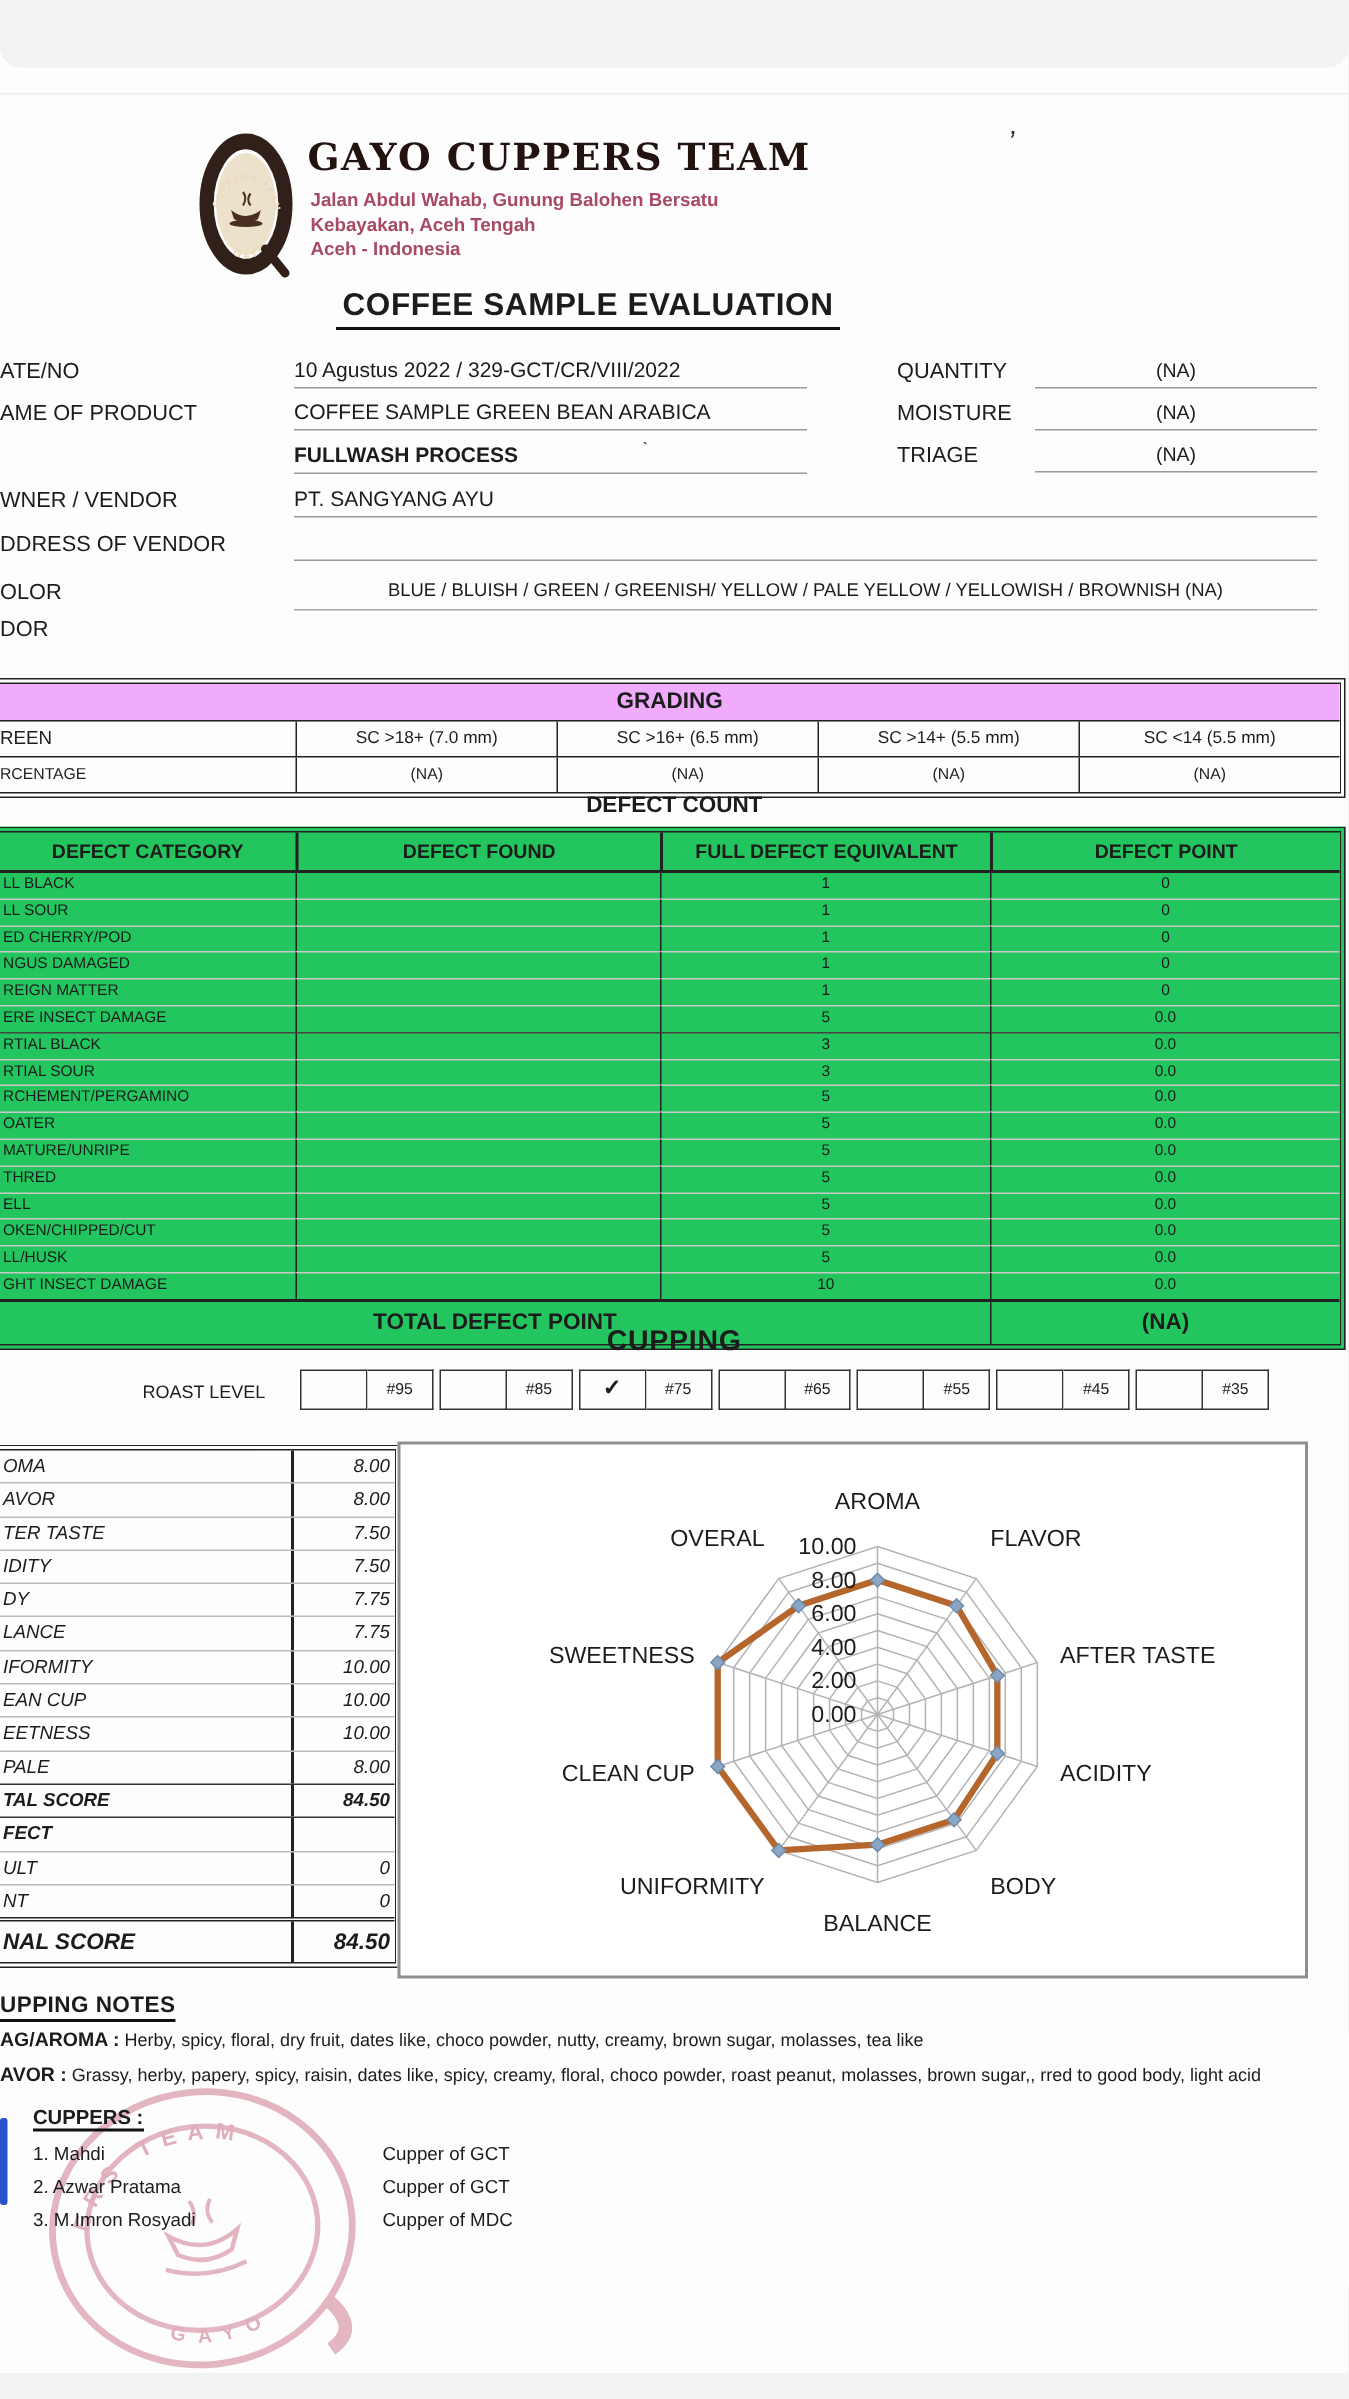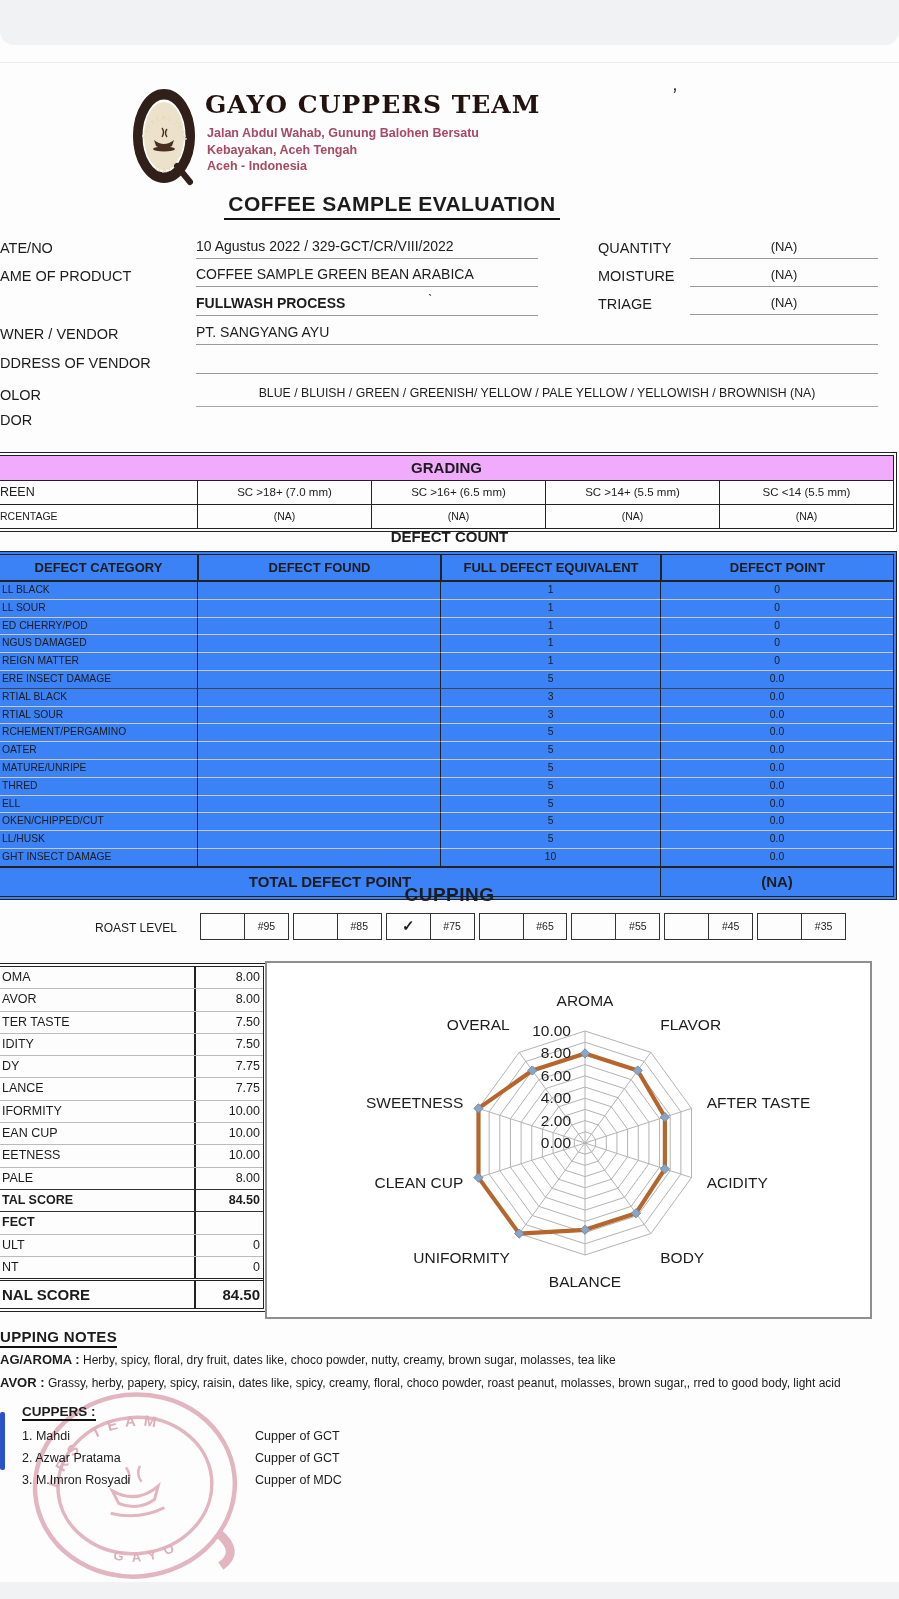--- a/index.html
+++ b/index.html
@@ -30,21 +30,21 @@
   #grading{position:absolute;left:0;top:452px;width:893px;border:4px double #222;border-left:none;background:#fdfdfd;}
   #grading-caption{height:24px;line-height:24px;text-align:center;font-weight:bold;font-size:15px;border-bottom:1.5px solid #222;background:#f0abfc;}
   .grow{display:grid;grid-template-columns:197px 1fr 1fr 1fr 1fr;}
   .grow > div{height:23px;line-height:23px;text-align:center;font-size:11.5px;border-left:1.5px solid #222;}
   .grow > div:first-child{border-left:none;text-align:left;font-size:12.5px;}
   .grow.second{border-top:1.5px solid #222;}
   .grow.second > div{font-size:10.5px;}
 
   #defect-title{position:absolute;left:0;top:528px;width:899px;text-align:center;font-weight:bold;font-size:15px;}
   
-  #defects{position:absolute;left:0;top:551px;width:893px;border:4px double #222;border-left:none;background:#3b82f6;}
+  #defects{position:absolute;left:0;top:551px;width:893px;border:4px double #222;border-left:none;background:#22c55e;}
   .dgrid{display:grid;grid-template-columns:197px 243px 220px 1fr;}
   #defect-head > div{height:25px;line-height:25px;font-weight:bold;font-size:13px;text-align:center;border-left:2px solid #222;border-bottom:2px solid #222;}
   #defect-head > div:first-child{border-left:none;}
   .drow > div{height:16.8px;line-height:16.8px;font-size:10.3px;border-left:1.5px solid #222;border-top:1px solid #c9c9c9;}
   .drow > div:first-child{border-left:none;padding-left:2px;}
   .drow > div.num{text-align:center;}
   .drow.first > div{border-top:none;}
   .drow.heavy > div{border-top:1.5px solid #444;}
   #defect-total{display:grid;grid-template-columns:660px 1fr;border-top:2px solid #222;}
   #defect-total > div{height:28px;line-height:28px;text-align:center;font-weight:bold;font-size:15px;}
@@ -52,21 +52,21 @@
 
   #cupping-title{position:absolute;left:0;top:884px;width:899px;text-align:center;font-weight:bold;font-size:19px;letter-spacing:.5px;}
   #roast-label{position:absolute;left:95px;top:921px;font-size:12px;}
   #roast{position:absolute;left:200px;top:913px;width:646px;height:27px;display:flex;gap:4px;}
   .rpair{flex:1;display:flex;}
   .rcell{flex:1;border:1.5px solid #333;background:#fdfdfd;text-align:center;line-height:24px;}
   .rcell.lab{border-left:none;font-size:10.5px;}
   .rcell .chk{font-size:15px;font-weight:bold;}
 
   
-  #scores{position:absolute;left:0;top:963px;width:263px;border:4px double #222;border-left:none;background:#fdfdfd;}
+  #scores{position:absolute;left:0;top:963px;width:263px;border:4px double #222;border-left:none;background:#fdfdfd;font-style:italic;}
   .srow{display:flex;border-top:1px solid #bbb;}
   .srow:first-child{border-top:none;}
   .srow > .sl{flex:1;padding-left:2px;font-size:12.5px;height:21.3px;line-height:21.3px;white-space:nowrap;overflow:hidden;}
   .srow > .sv{width:64px;border-left:2px solid #222;text-align:right;padding-right:3px;font-size:12.5px;height:21.3px;line-height:21.3px;}
   .srow.bold > .sl,.srow.bold > .sv{font-weight:bold;}
   .srow.sep{border-top:1.5px solid #333;}
   .srow.final{border-top:3px double #222;}
   .srow.final > .sl,.srow.final > .sv{font-weight:bold;font-size:15px;height:27px;line-height:27px;}
 
   

